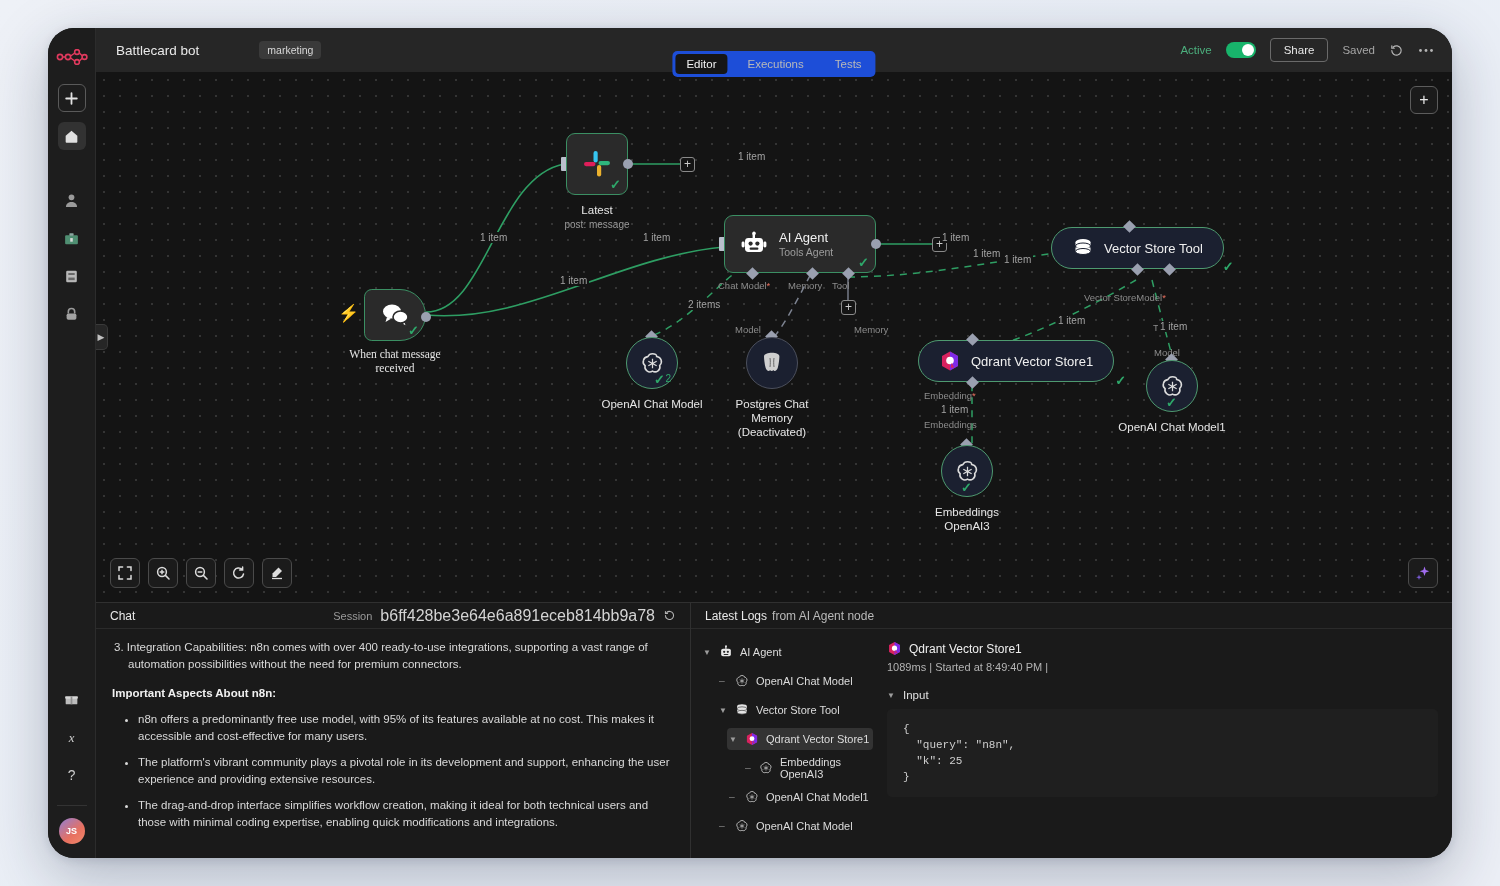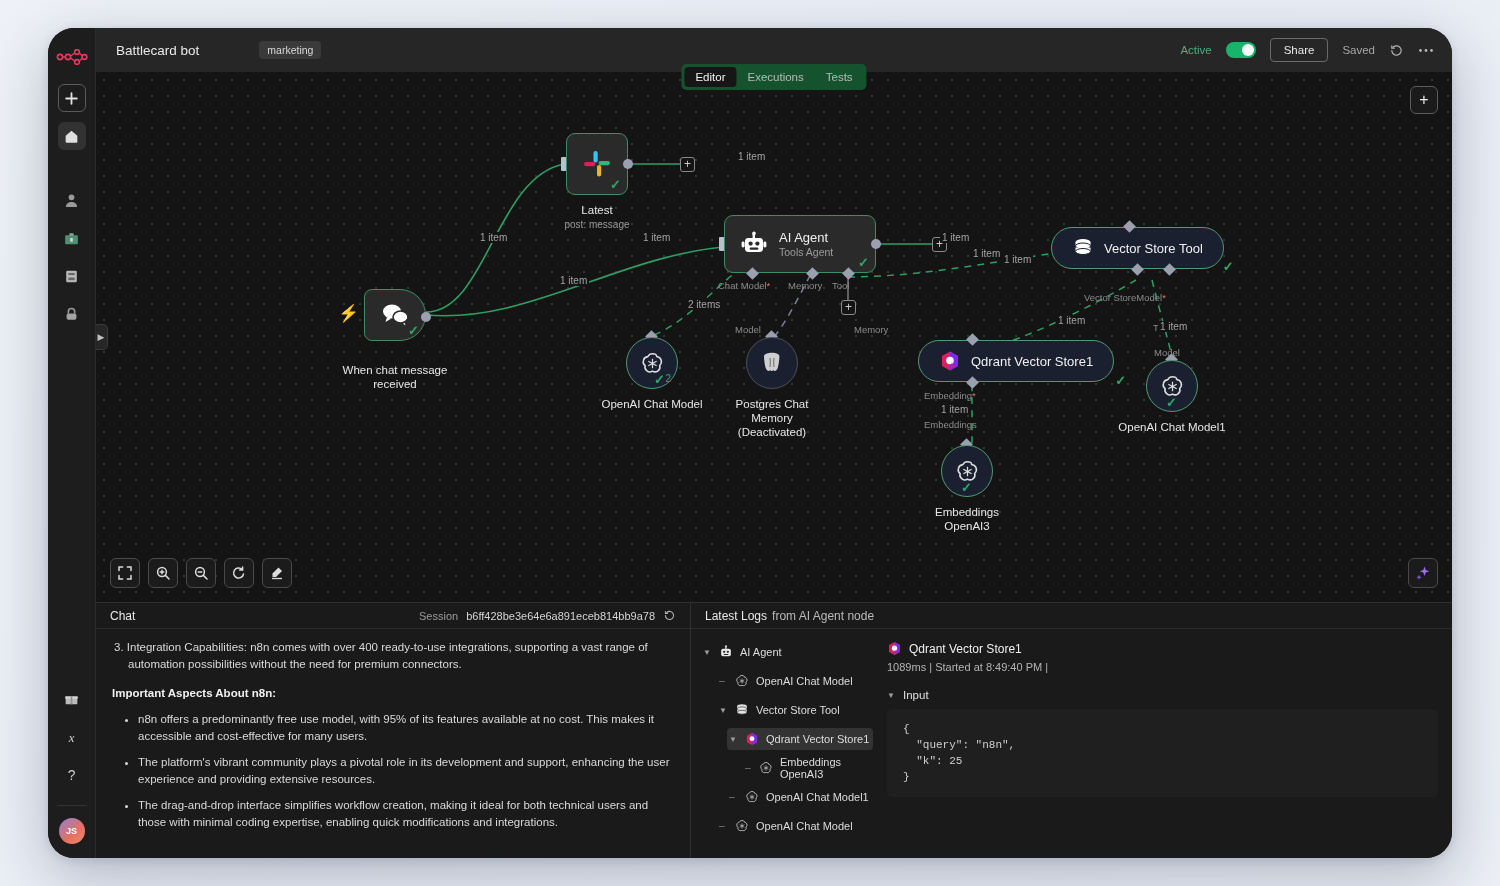--- a/index.html
+++ b/index.html
@@ -81,22 +81,22 @@
   .btn-share {
     border: 1px solid #6a6a6a; color: #e9e9e9; background: transparent;
     font-size: 11.5px; padding: 5px 13px; border-radius: 4px; cursor: pointer;
     font-family: inherit;
   }
   .saved-lbl { color: #a5a5a5; font-size: 11.5px; }
   .icon-btn { color: #b5b5b5; cursor: pointer; display:flex;align-items:center; }
 
   
   .tabs-wrap {
-    position: absolute; top: 36px; left: 50%; transform: translateX(-50%);
-    z-index: 6; display: flex; background: #14532d; border-radius: 5px; padding: 3px;
+    position: absolute; top: 23px; left: 50%; transform: translateX(-50%);
+    z-index: 6; display: flex; background: #1d4ed8; border-radius: 5px; padding: 3px; gap: 9px;
   }
   .tab {
     font-size: 11.5px; color: #b9b9b9; padding: 4px 11px; border-radius: 4px; cursor: pointer;
   }
   .tab.active { background: #161616; color: #f2f2f2; }
 
   
   .canvas {
     flex: 1; position: relative; background: #141414; overflow: hidden;
     background-image: radial-gradient(circle, #343434 1px, transparent 1px);
@@ -221,21 +221,21 @@
   }
   .chat-panel { width: 595px; flex: 0 0 595px; display: flex; flex-direction: column;
                 border-right: 1px solid #303030; }
   .panel-head {
     height: 26px; flex: 0 0 26px; display: flex; align-items: center;
     padding: 0 14px; border-bottom: 1px solid #2b2b2b;
   }
   .panel-title { color: #e8e8e8; font-size: 12px; }
   .session-wrap { margin-left: auto; display: flex; align-items: center; gap: 8px; }
   .session-lbl { color: #9a9a9a; font-size: 11px; }
-  .session-id { color: #d4d4d4; font-size: 11px; }
+  .session-id { color: #d4d4d4; font-size: 16px; }
   .chat-body {
     flex: 1; overflow: hidden; padding: 10px 14px 4px 16px;
     color: #d9d9d9; font-size: 11.5px; line-height: 17px;
   }
   .chat-num { margin-left: 16px; text-indent: -14px; }
   .chat-strong { font-weight: 700; color: #f0f0f0; margin-top: 12px; display:block; }
   .chat-ul { margin: 9px 0 0 26px; }
   .chat-ul li { margin-bottom: 9px; }
   .chat-input-row { padding: 8px 14px 12px; }
   .chat-input {
@@ -417,21 +417,21 @@
         <span class="bolt" style="left:-26px; top:14px;">⚡</span>
         <div class="node-box node-trigger">
           <svg width="30" height="26" viewBox="0 0 30 26">
             <ellipse cx="12" cy="9.5" rx="9" ry="7" fill="#fff"></ellipse>
             <path d="M7 15 l-1.5 5 5.5-3.2z" fill="#fff"></path>
             <ellipse cx="20.5" cy="15" rx="7.5" ry="6" fill="#fff" stroke="#2a2a2a" stroke-width="1.6"></ellipse>
             <path d="M25 20 l1.6 4.5-5-2.6z" fill="#fff" stroke="#2a2a2a" stroke-width="1.2"></path>
           </svg>
           <span class="tick">✓</span>
         </div>
-        <div class="node-label" style="top:68px; width:140px;">
+        <div class="node-label" style="top:52px; width:140px;font-family:Liberation Serif, serif;">
           <span>When chat message</span><br>
           <span>received</span>
         </div>
         <div class="port-dot" style="right:-5px; top:23px;"></div>
       </div>
 
       <div class="node" style="left:470px; top:61px;">
         <div class="port-in" style="left:-5px; top:24px;"></div>
         <div class="node-box node-sq">
           <svg width="30" height="30" viewBox="0 0 30 30">

